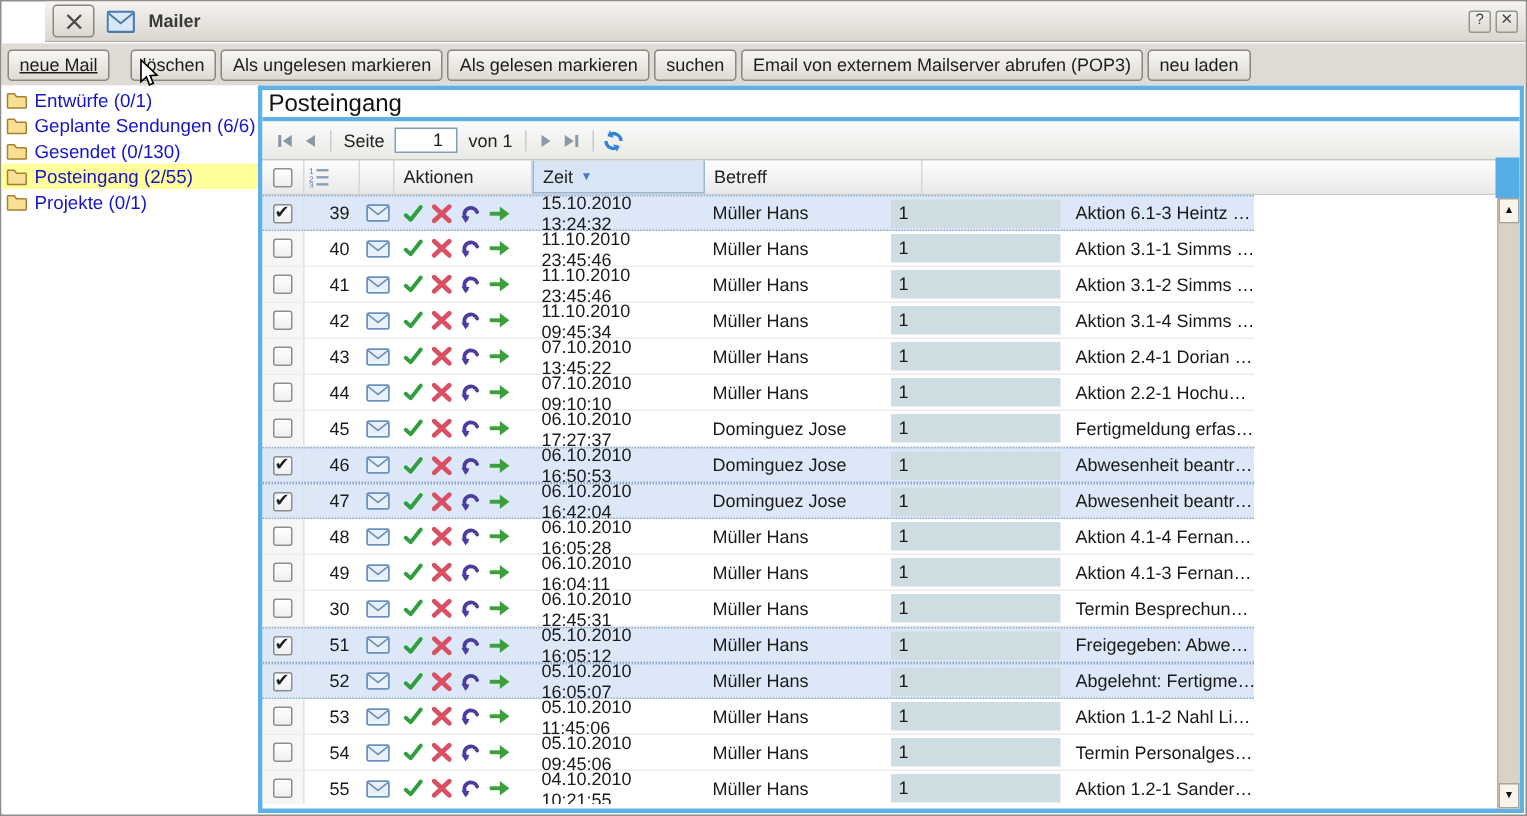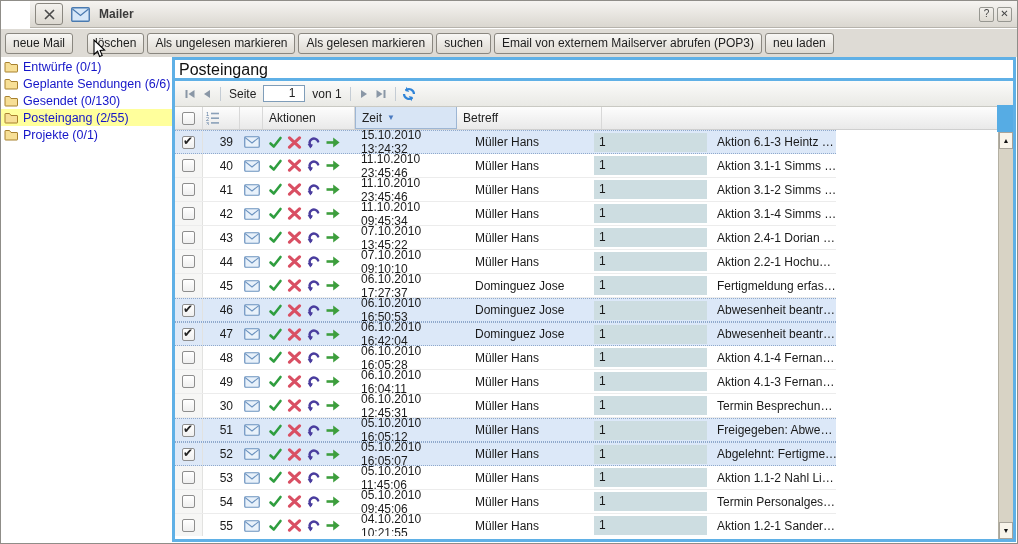--- a/index.html
+++ b/index.html
@@ -19,21 +19,21 @@
   .mini-btn { width:15px; height:15px; border:1px solid #979791; border-radius:2px;
     background:linear-gradient(#f2f0ec,#dedad2); font-size:10px; color:#444;
     display:flex; align-items:center; justify-content:center; line-height:1; }
 
   
   .toolbar { position:absolute; left:0; top:28px; right:0; height:28px; background:#dedbd5;
     display:flex; align-items:center; padding:0 4px; }
   .tool-btn { height:21px; padding:0 7px; margin-right:3px; border:1px solid #8a8780; border-radius:3px;
     background:linear-gradient(#f8f7f5,#dedad2); font-size:12px; color:#1d1d1d;
     display:flex; align-items:center; white-space:nowrap; }
-  .tool-btn.gap-after { margin-right:14px; }
+  .tool-btn.gap-after { margin-right:14px;text-decoration:underline; }
 
   
   .sidebar { position:absolute; left:0; top:56px; width:171px; bottom:1px; background:#fff; padding-top:1px; }
   .folder { display:flex; align-items:center; gap:4px; padding:1px 1px 1px 3px; height:17px;
     color:#1515c8; font-size:12.5px; white-space:nowrap; cursor:default; }
   .folder.sel { background:#ffff9c; }
   .folder svg { flex:none; }
 
   
   .panel { position:absolute; left:171px; top:56px; right:1px; bottom:1px;
@@ -56,21 +56,21 @@
   .corner-blue { position:absolute; right:0; top:24px; width:16px; height:27px; background:#56ace4; }
 
   
   .thead { height:23px; display:flex; background:linear-gradient(#fdfdfd,#e9e9e9);
     border-bottom:1px solid #cfcfcf; font-size:12px; color:#222; }
   .th { border-right:1px solid #d8d8d8; display:flex; align-items:center; padding-left:6px; }
   .th.c-cb   { width:28px; justify-content:center; padding-left:0; }
   .th.c-num  { width:37px; padding-left:3px; }
   .th.c-mail { width:23px; }
   .th.c-akt  { width:92px; }
-  .th.c-zeit { width:102px; background:#d8e5f5; border:1px solid #9db6d4; border-top:none; margin-top:0; }
+  .th.c-zeit { width:115px; background:#d8e5f5; border:1px solid #9db6d4; border-top:none; margin-top:0; }
   .th.c-abs  { width:123px; }
   .th.c-gel  { width:119px; }
   .th.c-btr  { width:145px; }
   .th.c-fill { flex:1; border-right:none; }
   .sort-arrow { font-size:8px; color:#4a7ac0; margin-left:5px; }
 
   
   .grid { position:relative; height:calc(100% - 73px); overflow:hidden; }
   .row { width:661px; height:24px; display:flex; align-items:center;
     border-bottom:1px solid #ececec; background:#fff; }

